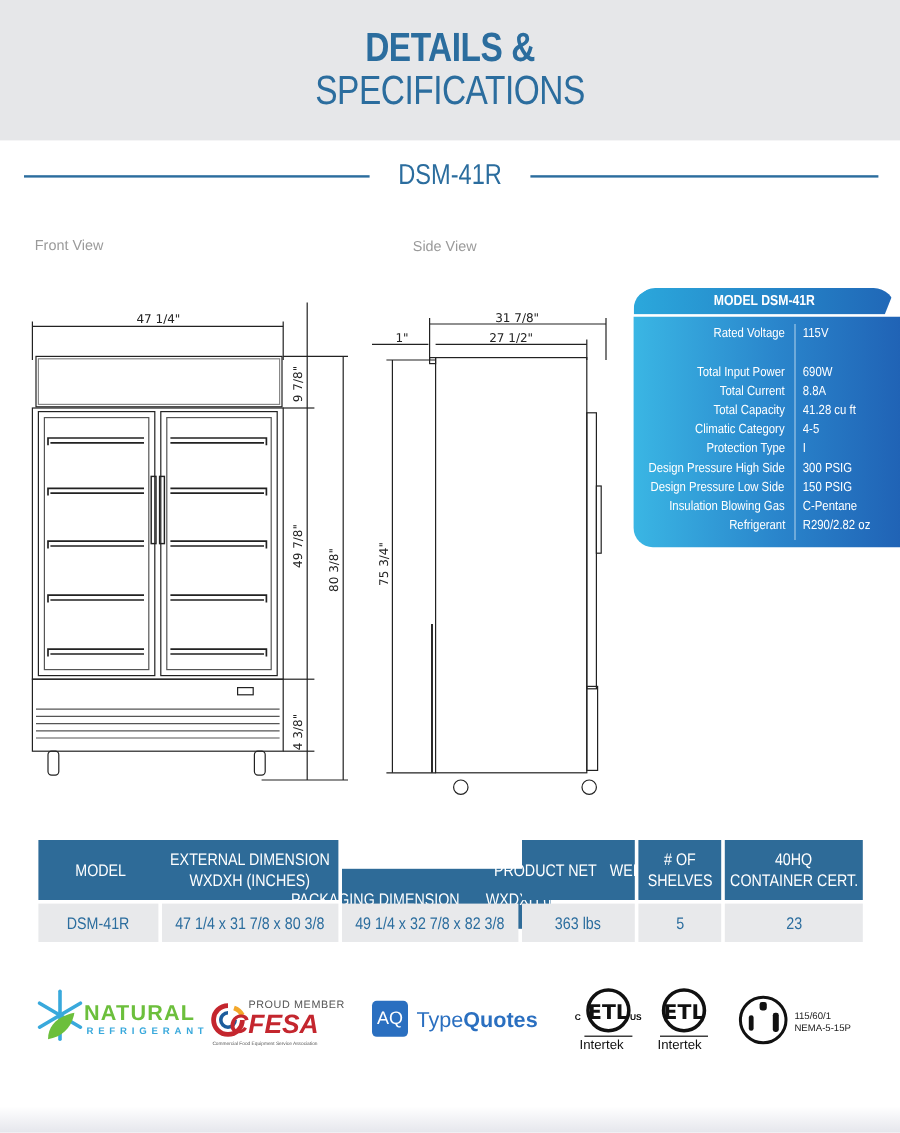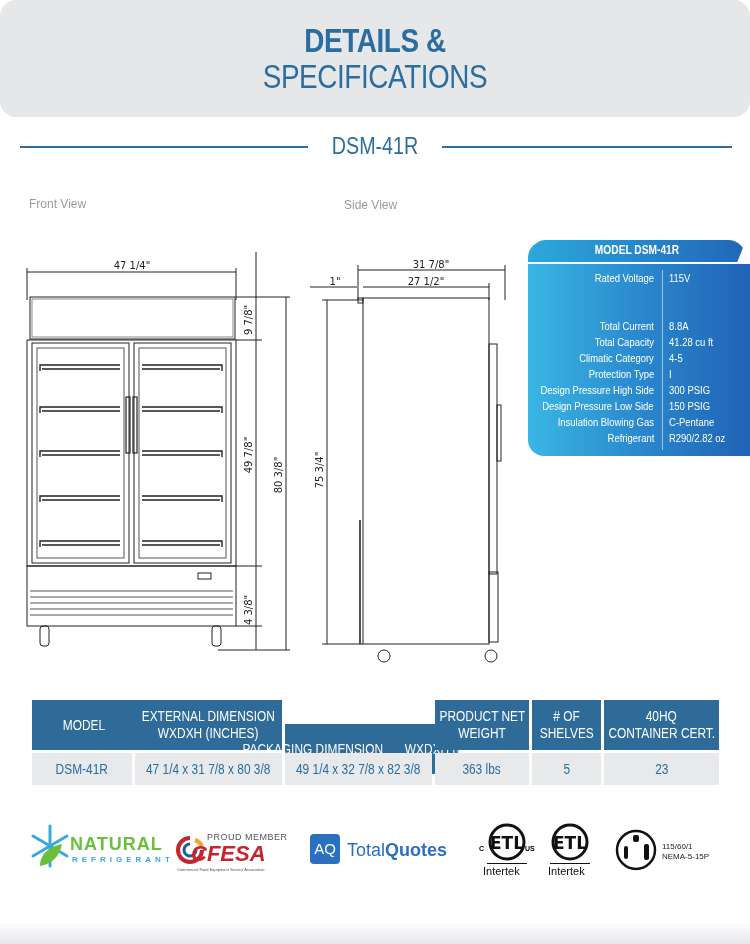--- a/index.html
+++ b/index.html
@@ -1,19 +1,19 @@
 <!DOCTYPE html>
 <html><head>
 <meta charset="utf-8">
 <style>
   * { box-sizing: border-box; margin: 0; padding: 0; }
   html, body { width: 750px; height: 944px; background: #ffffff; overflow: hidden; }
   body { font-family: "Liberation Sans", "DejaVu Sans", sans-serif; position: relative; }
 
-  .header { position: absolute; left: 0; top: 0; width: 750px; height: 117px; background: #e6e7e9; text-align: center; border-radius: 16px; }
+  .header { position: absolute; left: 0; top: 0; width: 750px; height: 117px; background: #e6e7e9; text-align: center; }
   .header .t1 { position: absolute; left: 0; right: 0; top: 22px; font-size: 34px; font-weight: bold; color: #2b6d9e; letter-spacing: -0.5px; transform: scaleX(0.82); line-height: 36px; }
   .header .t2 { position: absolute; left: 0; right: 0; top: 58px; font-size: 34px; color: #2b6d9e; letter-spacing: -0.5px; transform: scaleX(0.82); line-height: 36px; }
 
   .model-line { position: absolute; top: 146px; height: 2px; background: #2b6d9e; }
   .model-title { position: absolute; left: 310px; width: 130px; top: 132px; text-align: center; font-size: 24px; color: #2b6d9e; transform: scaleX(0.82); }
 
   .view-label { position: absolute; font-size: 12px; color: #9a9a9a; }
 
   .drawing { position: absolute; left: 0; top: 0; }
 
@@ -143,20 +143,24 @@
 
 <div class="spec-box">
   <div class="spec-tab"></div>
   <div class="spec-tab-label">MODEL DSM-41R</div>
   <div class="spec-body">
     <div class="spec-divider"></div>
     <div class="spec-row" style="top:8px;">
         <span class="k">Rated  Voltage</span>
         <span class="v">115V</span>
       </div>
+    <div class="spec-row" style="top:40px;">
+        <span class="k">Total Input Power</span>
+        <span class="v">690W</span>
+      </div>
     <div class="spec-row" style="top:56px;">
         <span class="k">Total Current</span>
         <span class="v">8.8A</span>
       </div>
     <div class="spec-row" style="top:72px;">
         <span class="k">Total Capacity</span>
         <span class="v">41.28 cu ft</span>
       </div>
     <div class="spec-row" style="top:88px;">
         <span class="k">Climatic Category</span>
@@ -190,21 +194,21 @@
       <span>MODEL</span>
     </div>
   <div class="th" style="left:103px; width:147px; flex-direction:column;">
       <span>EXTERNAL DIMENSION</span>
       <span>WXDXH (INCHES)</span>
     </div>
   <div class="th" style="left:253px; width:174px; flex-direction:row;margin-top:24px;">
       <span>PACKAGING DIMENSION</span>
       <span>WXDXH (INCHES)</span>
     </div>
-  <div class="th" style="left:403px; width:94px; flex-direction:column;">
+  <div class="th" style="left:403px; width:94px; flex-direction:row;">
       <span>PRODUCT NET</span>
       <span>WEIGHT</span>
     </div>
   <div class="th" style="left:500px; width:69px; flex-direction:column;">
       <span># OF</span>
       <span>SHELVES</span>
     </div>
   <div class="th" style="left:572px; width:115px; flex-direction:column;">
       <span>40HQ</span>
       <span>CONTAINER CERT.</span>
@@ -239,21 +243,21 @@
       <path d="M20 5 A12 12 0 0 1 27 11" fill="none" stroke="#f3a72a" stroke-width="4"></path>
       <path d="M15 9 A6 6 0 1 0 21 15" fill="none" stroke="#1c5c9c" stroke-width="3"></path>
     </svg>
     <div style="position:absolute; left:32px; top:0; font-size:9px; color:#555; letter-spacing:0.5px;">PROUD MEMBER</div>
     <div style="position:absolute; left:16px; top:9px; font-size:22px; font-weight:bold; font-style:italic; color:#c4262e;">CFESA</div>
     <div style="position:absolute; left:2px; top:35px; font-size:4px; color:#555; white-space:nowrap;">Commercial Food Equipment Service Association</div>
   </div>
 
   <div style="position:absolute; left:310px; top:24px; width:30px; height:30px; background:#2a6fc0; border-radius:4px; color:#fff; font-size:15px; text-align:center; line-height:30px;">AQ</div>
   <div style="position:absolute; left:347px; top:30px; font-size:18px; white-space:nowrap;">
-    <span style="color:#2a6fc0;">Total</span><span style="color:#2a6fc0; font-weight:bold;">Quotes</span>
+    <span style="color:#2a6fc0;">Type</span><span style="color:#2a6fc0; font-weight:bold;">Quotes</span>
   </div>
 
   <div style="position:absolute; left:477px; top:12px; width:60px; height:60px;">
     <svg width="60" height="44" style="position:absolute;left:0;top:0;">
       <circle cx="30" cy="20" r="17" fill="none" stroke="#111" stroke-width="3"></circle>
       <text x="30" y="27" text-anchor="middle" font-size="17" font-weight="bold" font-family="DejaVu Sans, sans-serif" fill="#111">ETL</text>
     </svg>
     <div style="position:absolute; left:2px; top:23px; font-size:7px; font-weight:bold;">C</div>
     <div style="position:absolute; left:48px; top:23px; font-size:7px; font-weight:bold;">US</div>
     <div style="position:absolute; left:10px; top:41px; width:40px; border-top:1px solid #111;"></div>

